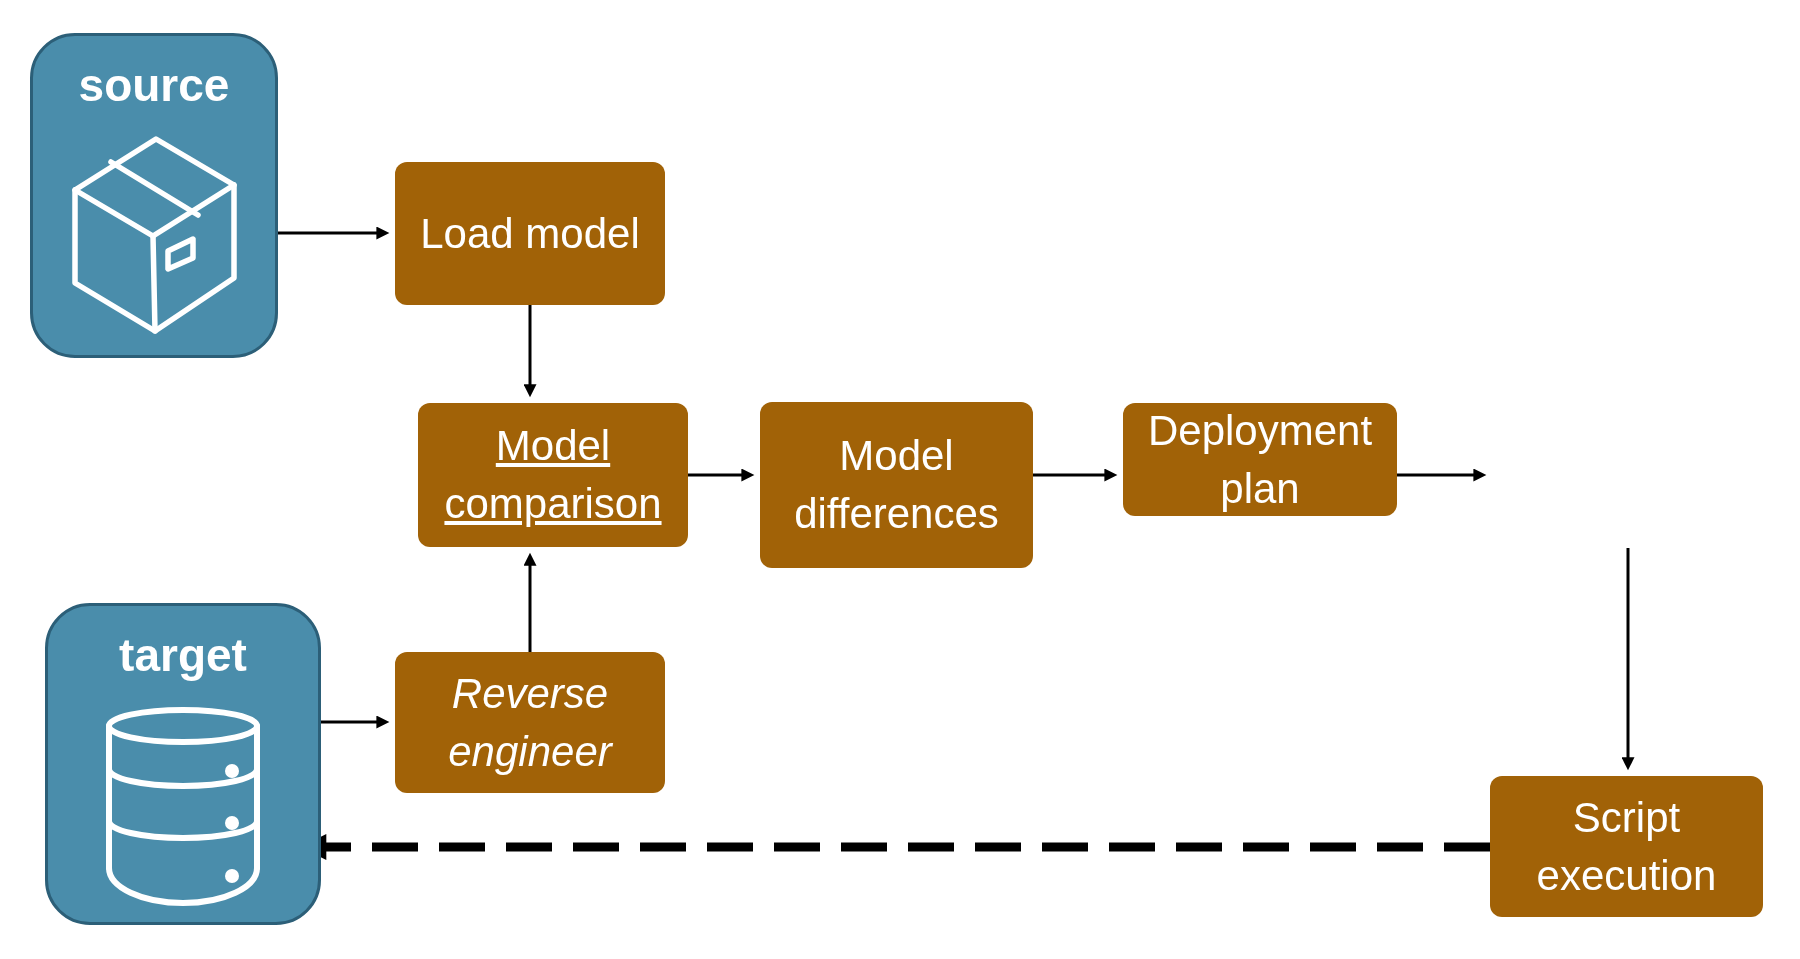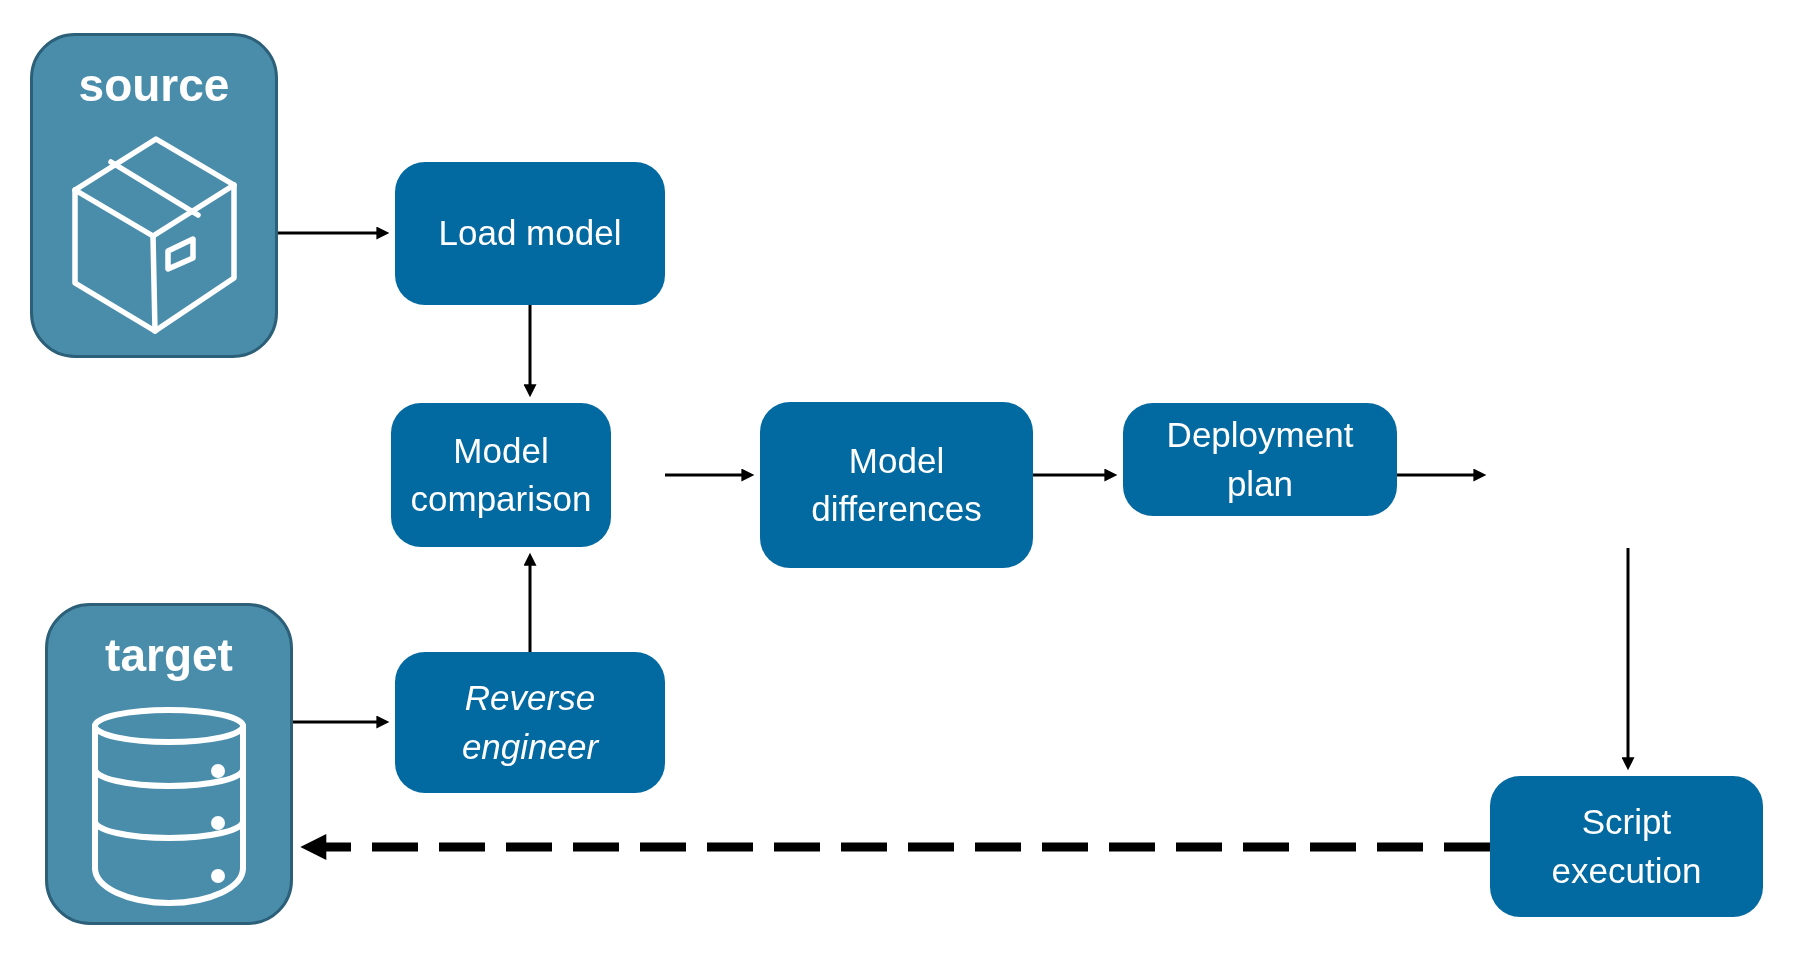--- a/index.html
+++ b/index.html
@@ -16,28 +16,28 @@
     overflow: hidden;
     padding-left: 23px;
   }
   .arrows {
     position: absolute;
     left: 0;
     top: 0;
   }
   .node {
     position: absolute;
-    background: #0369a1;
-    border-radius: 30px;
+    background: #a16207;
+    border-radius: 12px;
     color: #ffffff;
     display: flex;
     align-items: center;
     justify-content: center;
     text-align: center;
-    font-size: 35px;
+    font-size: 42px;
     line-height: 1.38;
     padding: 0 18px;
     box-sizing: border-box;
   }
   .endpoint {
     position: absolute;
     background: #4a8dab;
     border: 3px solid #2c5f78;
     border-radius: 45px;
     box-sizing: border-box;
@@ -96,40 +96,40 @@
     <div class="ep-label">source</div>
     <svg class="ep-icon" width="165" height="198" viewBox="0 0 165 198">
       <path d="M84,3 L162,49 L162,142 L83,195 L3,147 L3,54 Z" stroke-width="5.5"></path>
       <path d="M3,54 L81,100 L162,49" stroke-width="5.5"></path>
       <path d="M81,100 L83,195" stroke-width="5.5"></path>
       <path d="M39,26 L126,79" stroke-width="5.5"></path>
       <path d="M96,115 L121,103 L121,122 L96,133 Z" stroke-width="5.5"></path>
     </svg>
   </div>
 
-  <div class="endpoint" style="left:45px; top:603px; width:248px; height:322px;">
+  <div class="endpoint" style="left:45px; top:603px; width:276px; height:322px;">
     <div class="ep-label">target</div>
     <svg class="ep-icon" width="154" height="200" viewBox="0 0 154 200">
       <ellipse cx="77" cy="20" rx="74" ry="16" stroke-width="6"></ellipse>
       <line x1="3" y1="20" x2="3" y2="162" stroke-width="6"></line>
       <line x1="151" y1="20" x2="151" y2="162" stroke-width="6"></line>
       <path d="M3,162 A74,35 0 0 0 151,162" stroke-width="6"></path>
       <path d="M3,63 A74,17 0 0 0 151,63" stroke-width="6"></path>
       <path d="M3,115 A74,17 0 0 0 151,115" stroke-width="6"></path>
       <circle cx="126" cy="65" r="7"></circle>
       <circle cx="126" cy="117" r="7"></circle>
       <circle cx="126" cy="170" r="7"></circle>
     </svg>
   </div>
 
   <div class="node" style="left:395px; top:162px; width:270px; height:143px;">
     <span>Load model</span>
   </div>
 
-  <div class="node" style="left:391px; top:403px; width:220px; height:144px;">
+  <div class="node" style="left:418px; top:403px; width:270px; height:144px;text-decoration:underline;">
     <span>Model comparison</span>
   </div>
 
   <div class="node" style="left:760px; top:402px; width:273px; height:166px;">
     <span>Model differences</span>
   </div>
 
   <div class="node" style="left:1123px; top:403px; width:274px; height:113px;">
     <span>Deployment plan</span>
   </div>

